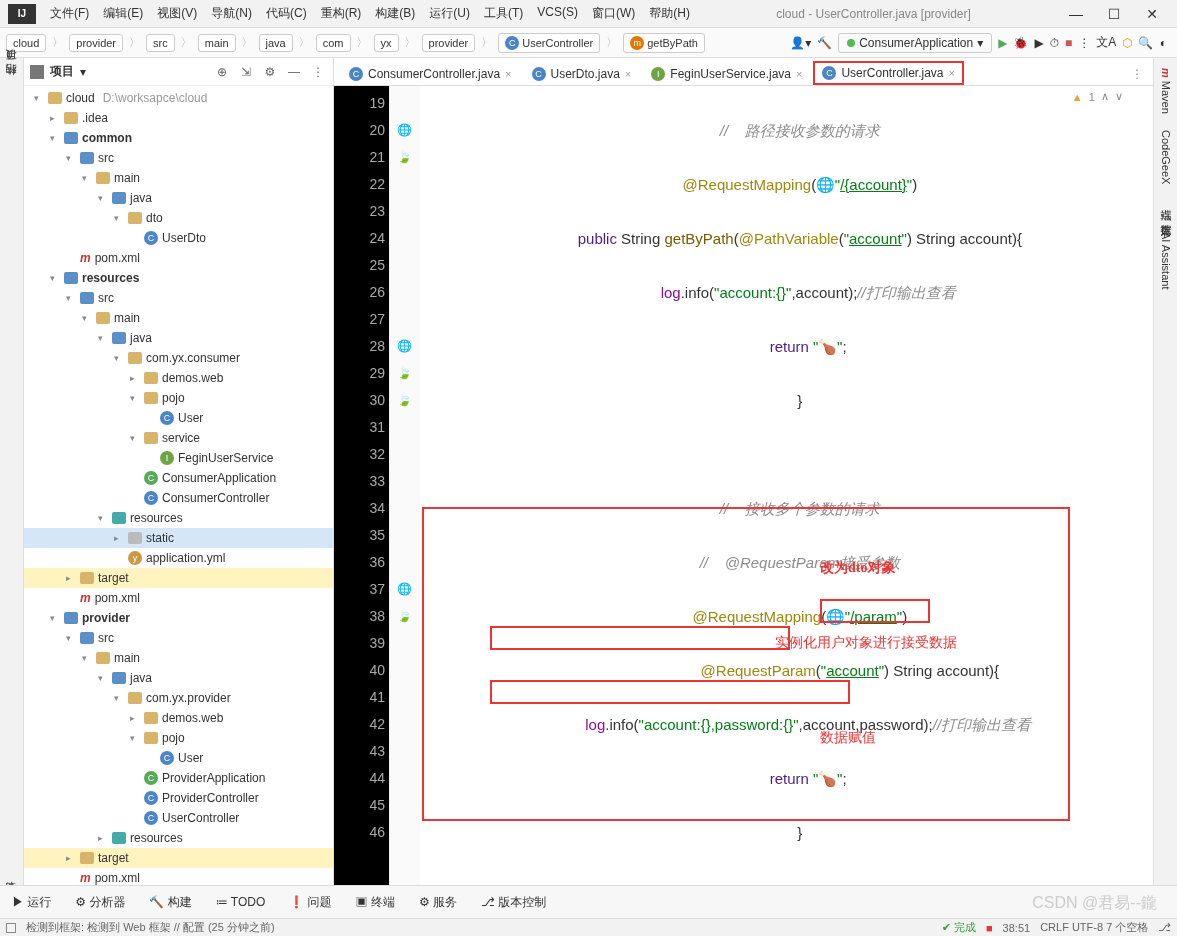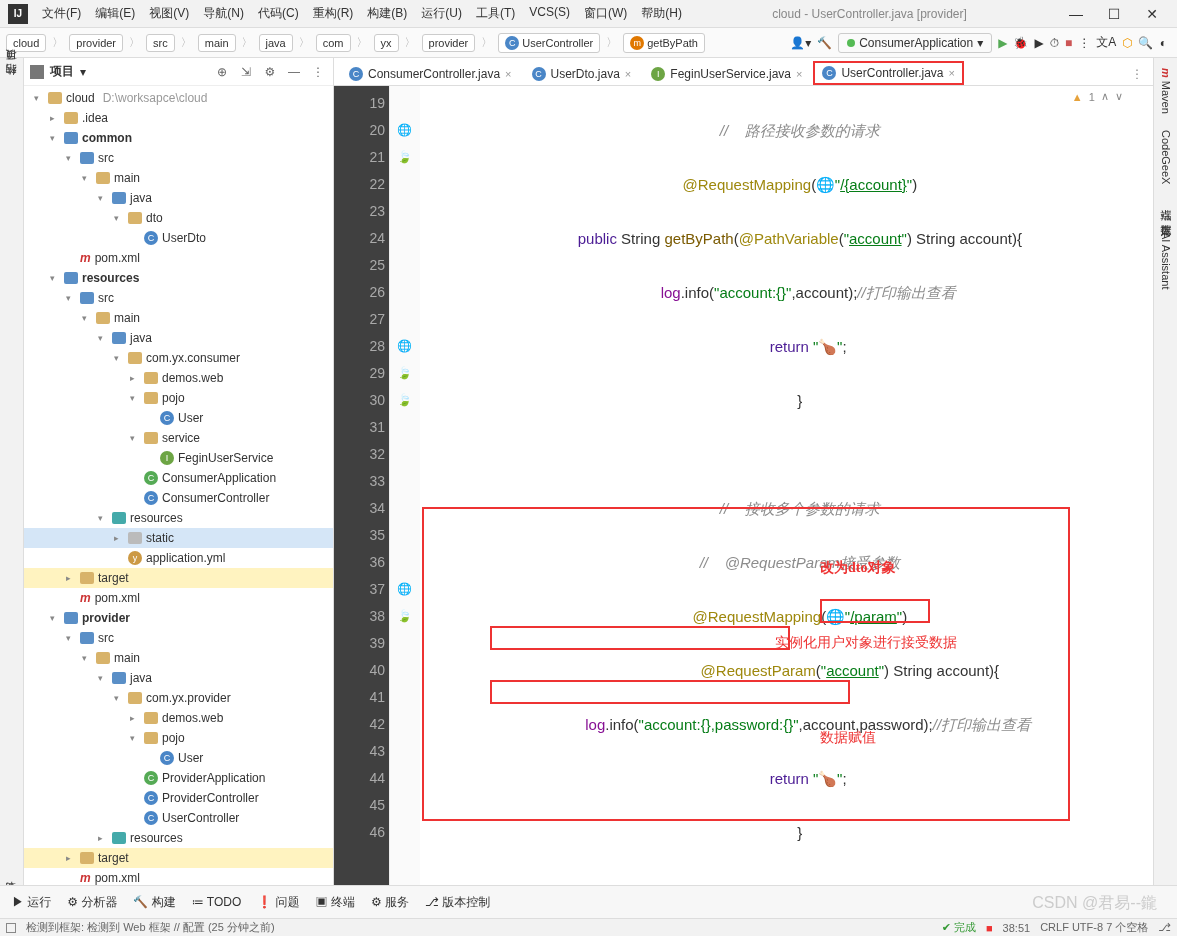--- a/index.html
+++ b/index.html
@@ -1,20 +1,20 @@
 <!DOCTYPE html>
 <html><head>
 <meta charset="utf-8">
 <style>
 * { margin:0; padding:0; box-sizing:border-box; font-family:"Microsoft YaHei",Arial,sans-serif; }
 body { width:1177px; height:936px; background:#fff; font-size:12px; color:#333; overflow:hidden; position:relative; }
 
 
 .titlebar { height:28px; background:#f2f2f2; display:flex; align-items:center; border-bottom:1px solid #ddd; }
-.titlebar .logo { width:20px; height:20px; background:#333; margin:0 8px; display:flex; align-items:center; justify-content:center; color:#fff; font-weight:bold; font-size:10px; }
+.titlebar .logo { width:28px; height:20px; background:#333; margin:0 8px; display:flex; align-items:center; justify-content:center; color:#fff; font-weight:bold; font-size:10px; }
 .titlebar .menus { display:flex; gap:2px; }
 .titlebar .menus span { padding:3px 6px; cursor:pointer; }
 .titlebar .title { flex:1; text-align:center; color:#888; }
 .titlebar .wbtns { display:flex; gap:8px; padding:0 10px; }
 .titlebar .wbtns span { width:30px; text-align:center; cursor:pointer; font-size:14px; }
 
 
 .navbar { height:30px; display:flex; align-items:center; border-bottom:1px solid #ddd; background:#fafafa; }
 .crumbs { display:flex; align-items:center; padding-left:6px; }
 .crumb { padding:2px 6px; border:1px solid #ccc; border-radius:3px; margin-right:4px; display:flex; align-items:center; gap:3px; background:#fff; font-size:11px; }
@@ -59,21 +59,21 @@
 
 .editor { flex:1; display:flex; flex-direction:column; position:relative; }
 .tabs { height:28px; display:flex; align-items:flex-end; border-bottom:1px solid #ddd; padding-left:6px; gap:2px; }
 .tab { display:flex; align-items:center; gap:5px; padding:4px 8px; border:1px solid transparent; border-bottom:none; font-size:12px; cursor:pointer; }
 .tab.active { border-color:#bbb; background:#fff; border-bottom:2px solid #3a7bd5; }
 .tab .x { color:#999; font-size:11px; }
 .tab.boxed { border:2px solid #e33; padding:3px 7px; }
 .tabs .menu { margin-left:auto; padding:4px 10px; color:#888; cursor:pointer; }
 
 .codewrap { flex:1; display:flex; overflow:hidden; position:relative; }
-.gutter { width:56px; background:#404040; border-right:1px solid #eee; text-align:right; padding:4px 4px 0 0; color:#aaa; font-family:Consolas,monospace; font-size:14px; line-height:27px; }
+.gutter { width:56px; background:#000000; border-right:1px solid #eee; text-align:right; padding:4px 4px 0 0; color:#aaa; font-family:Consolas,monospace; font-size:14px; line-height:27px; }
 .gut-ico { width:30px; background:#fafafa; padding-top:4px; font-size:12px; line-height:27px; text-align:center; }
 .gut-ico span { display:block; height:27px; }
 .code { flex:1; font-family:Consolas,monospace; font-size:15px; line-height:27px; padding:4px 0 0 10px; position:relative; white-space:pre; }
 .code .ln { height:27px;text-align:center; }
 .kw { color:#4c1d95; }
 .str { color:#067d17; }
 .ann { color:#9e880d; }
 .cmt { color:#8c8c8c; font-style:italic; }
 .mth { color:#7a5a00; }
 .fld { color:#871094; }
@@ -81,21 +81,21 @@
 
 
 .redbox { position:absolute; border:2px solid #e33; }
 .redtxt { position:absolute; color:#e33; font-size:14px; font-family:"Microsoft YaHei"; }
 
 
 .ewarn { position:absolute; top:4px; right:30px; display:flex; gap:6px; align-items:center; font-size:11px; color:#888; }
 .ewarn .tri { color:#e6a23c; }
 
 
-.bottombar { position:absolute; bottom:18px; left:0; right:0; height:24px; border-top:1px solid #ddd; background:#f7f7f7; display:flex; align-items:center; gap:4px; padding:16px 6px; font-size:12px; }
+.bottombar { position:absolute; bottom:18px; left:0; right:0; height:24px; border-top:1px solid #ddd; background:#f7f7f7; display:flex; align-items:center; gap:12px; padding:16px 6px; font-size:12px; }
 .bottombar .btn { display:flex; align-items:center; gap:4px; padding:2px 6px; cursor:pointer; }
 
 
 .status { position:absolute; bottom:0; left:0; right:0; height:18px; background:#f2f2f2; border-top:1px solid #ddd; display:flex; align-items:center; font-size:11px; padding:0 6px; gap:10px; color:#666; }
 .status .sq { width:10px; height:10px; border:1px solid #888; }
 .status .spacer { flex:1; }
 .watermark { position:absolute; bottom:22px; right:20px; color:#ccc; font-size:16px; }
 </style>
 </head>
 <body>

